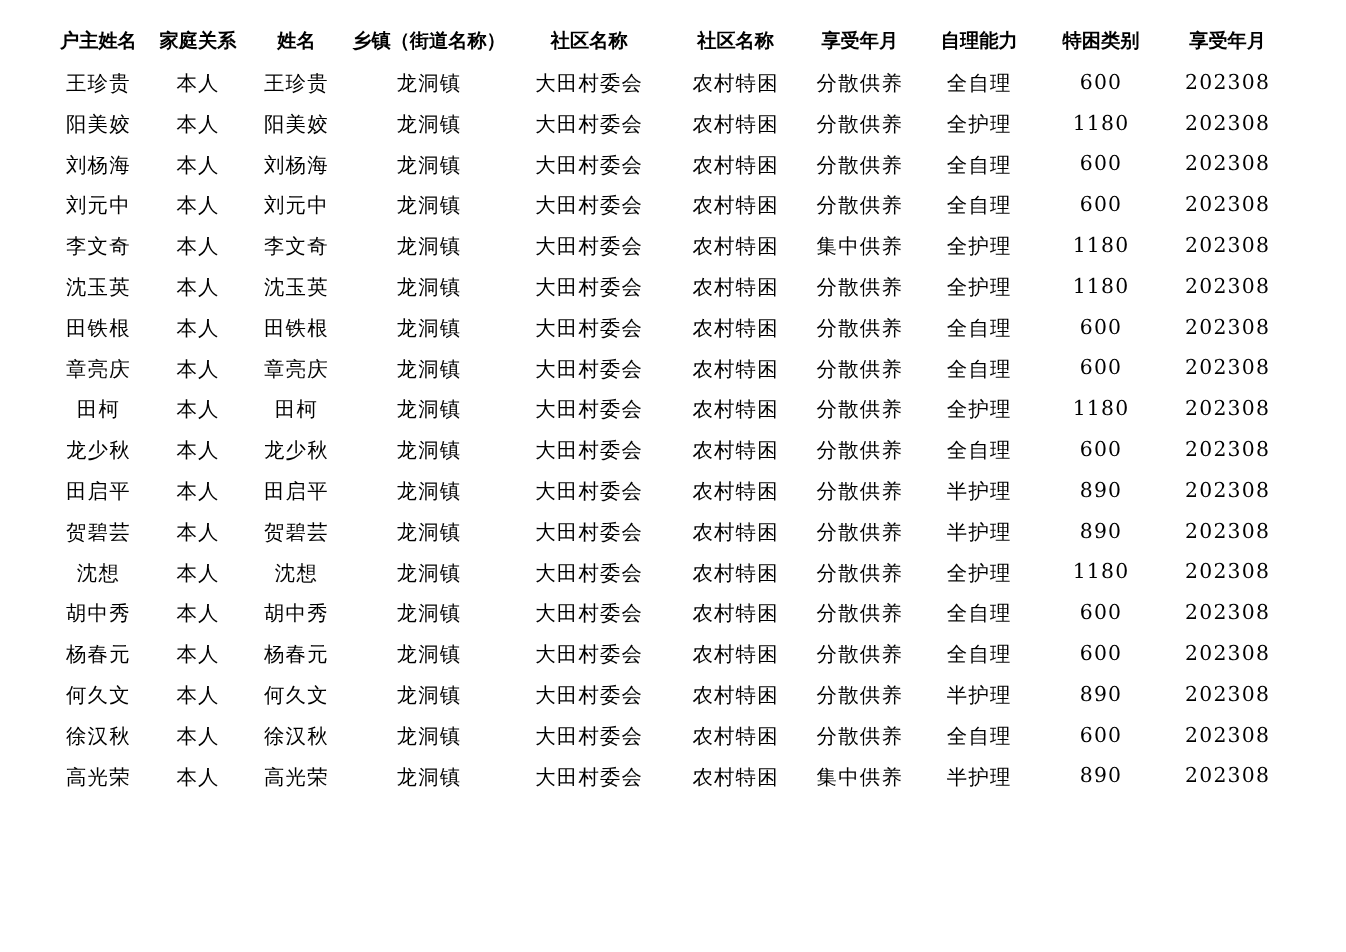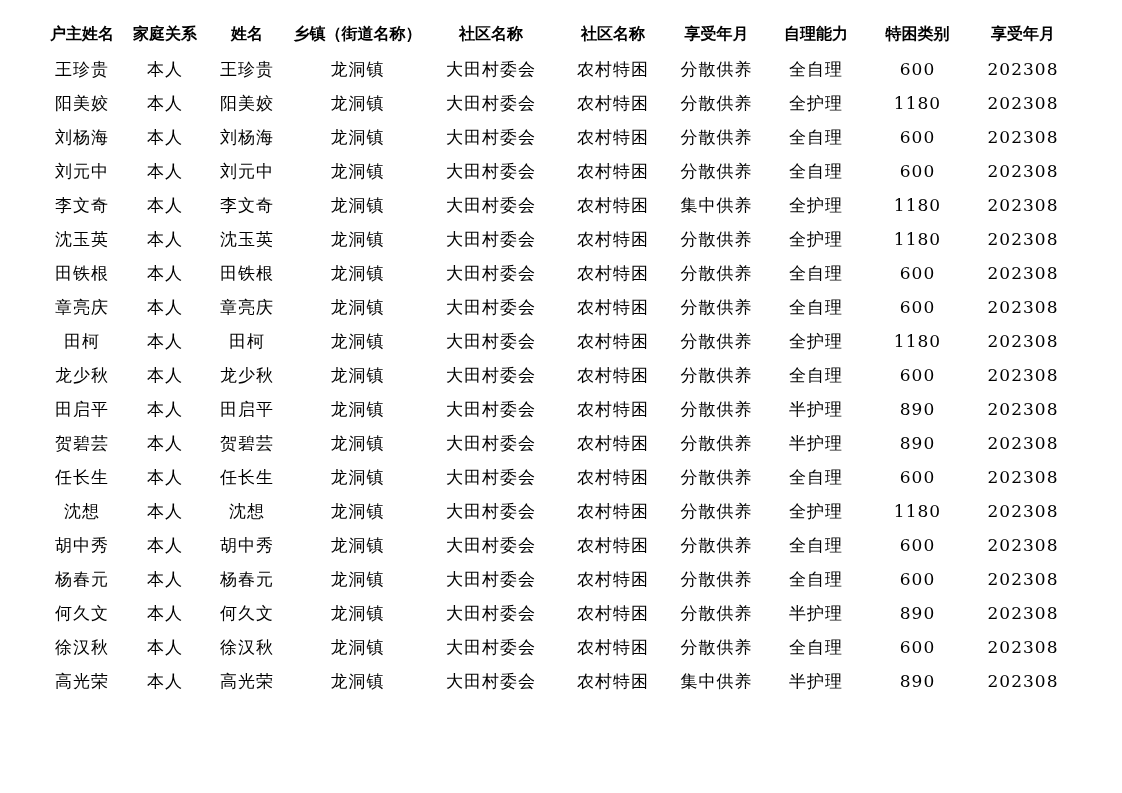--- a/index.html
+++ b/index.html
@@ -215,32 +215,20 @@
           <td>贺碧芸</td>
           <td>龙洞镇</td>
           <td>大田村委会</td>
           <td>农村特困</td>
           <td>分散供养</td>
           <td>半护理</td>
           <td>890</td>
           <td>202308</td>
         </tr>
         <tr>
-          <td>任长生</td>
-          <td>本人</td>
-          <td>任长生</td>
-          <td>龙洞镇</td>
-          <td>大田村委会</td>
-          <td>农村特困</td>
-          <td>分散供养</td>
-          <td>全自理</td>
-          <td>600</td>
-          <td>202308</td>
-        </tr>
-        <tr>
           <td>沈想</td>
           <td>本人</td>
           <td>沈想</td>
           <td>龙洞镇</td>
           <td>大田村委会</td>
           <td>农村特困</td>
           <td>分散供养</td>
           <td>全护理</td>
           <td>1180</td>
           <td>202308</td>

